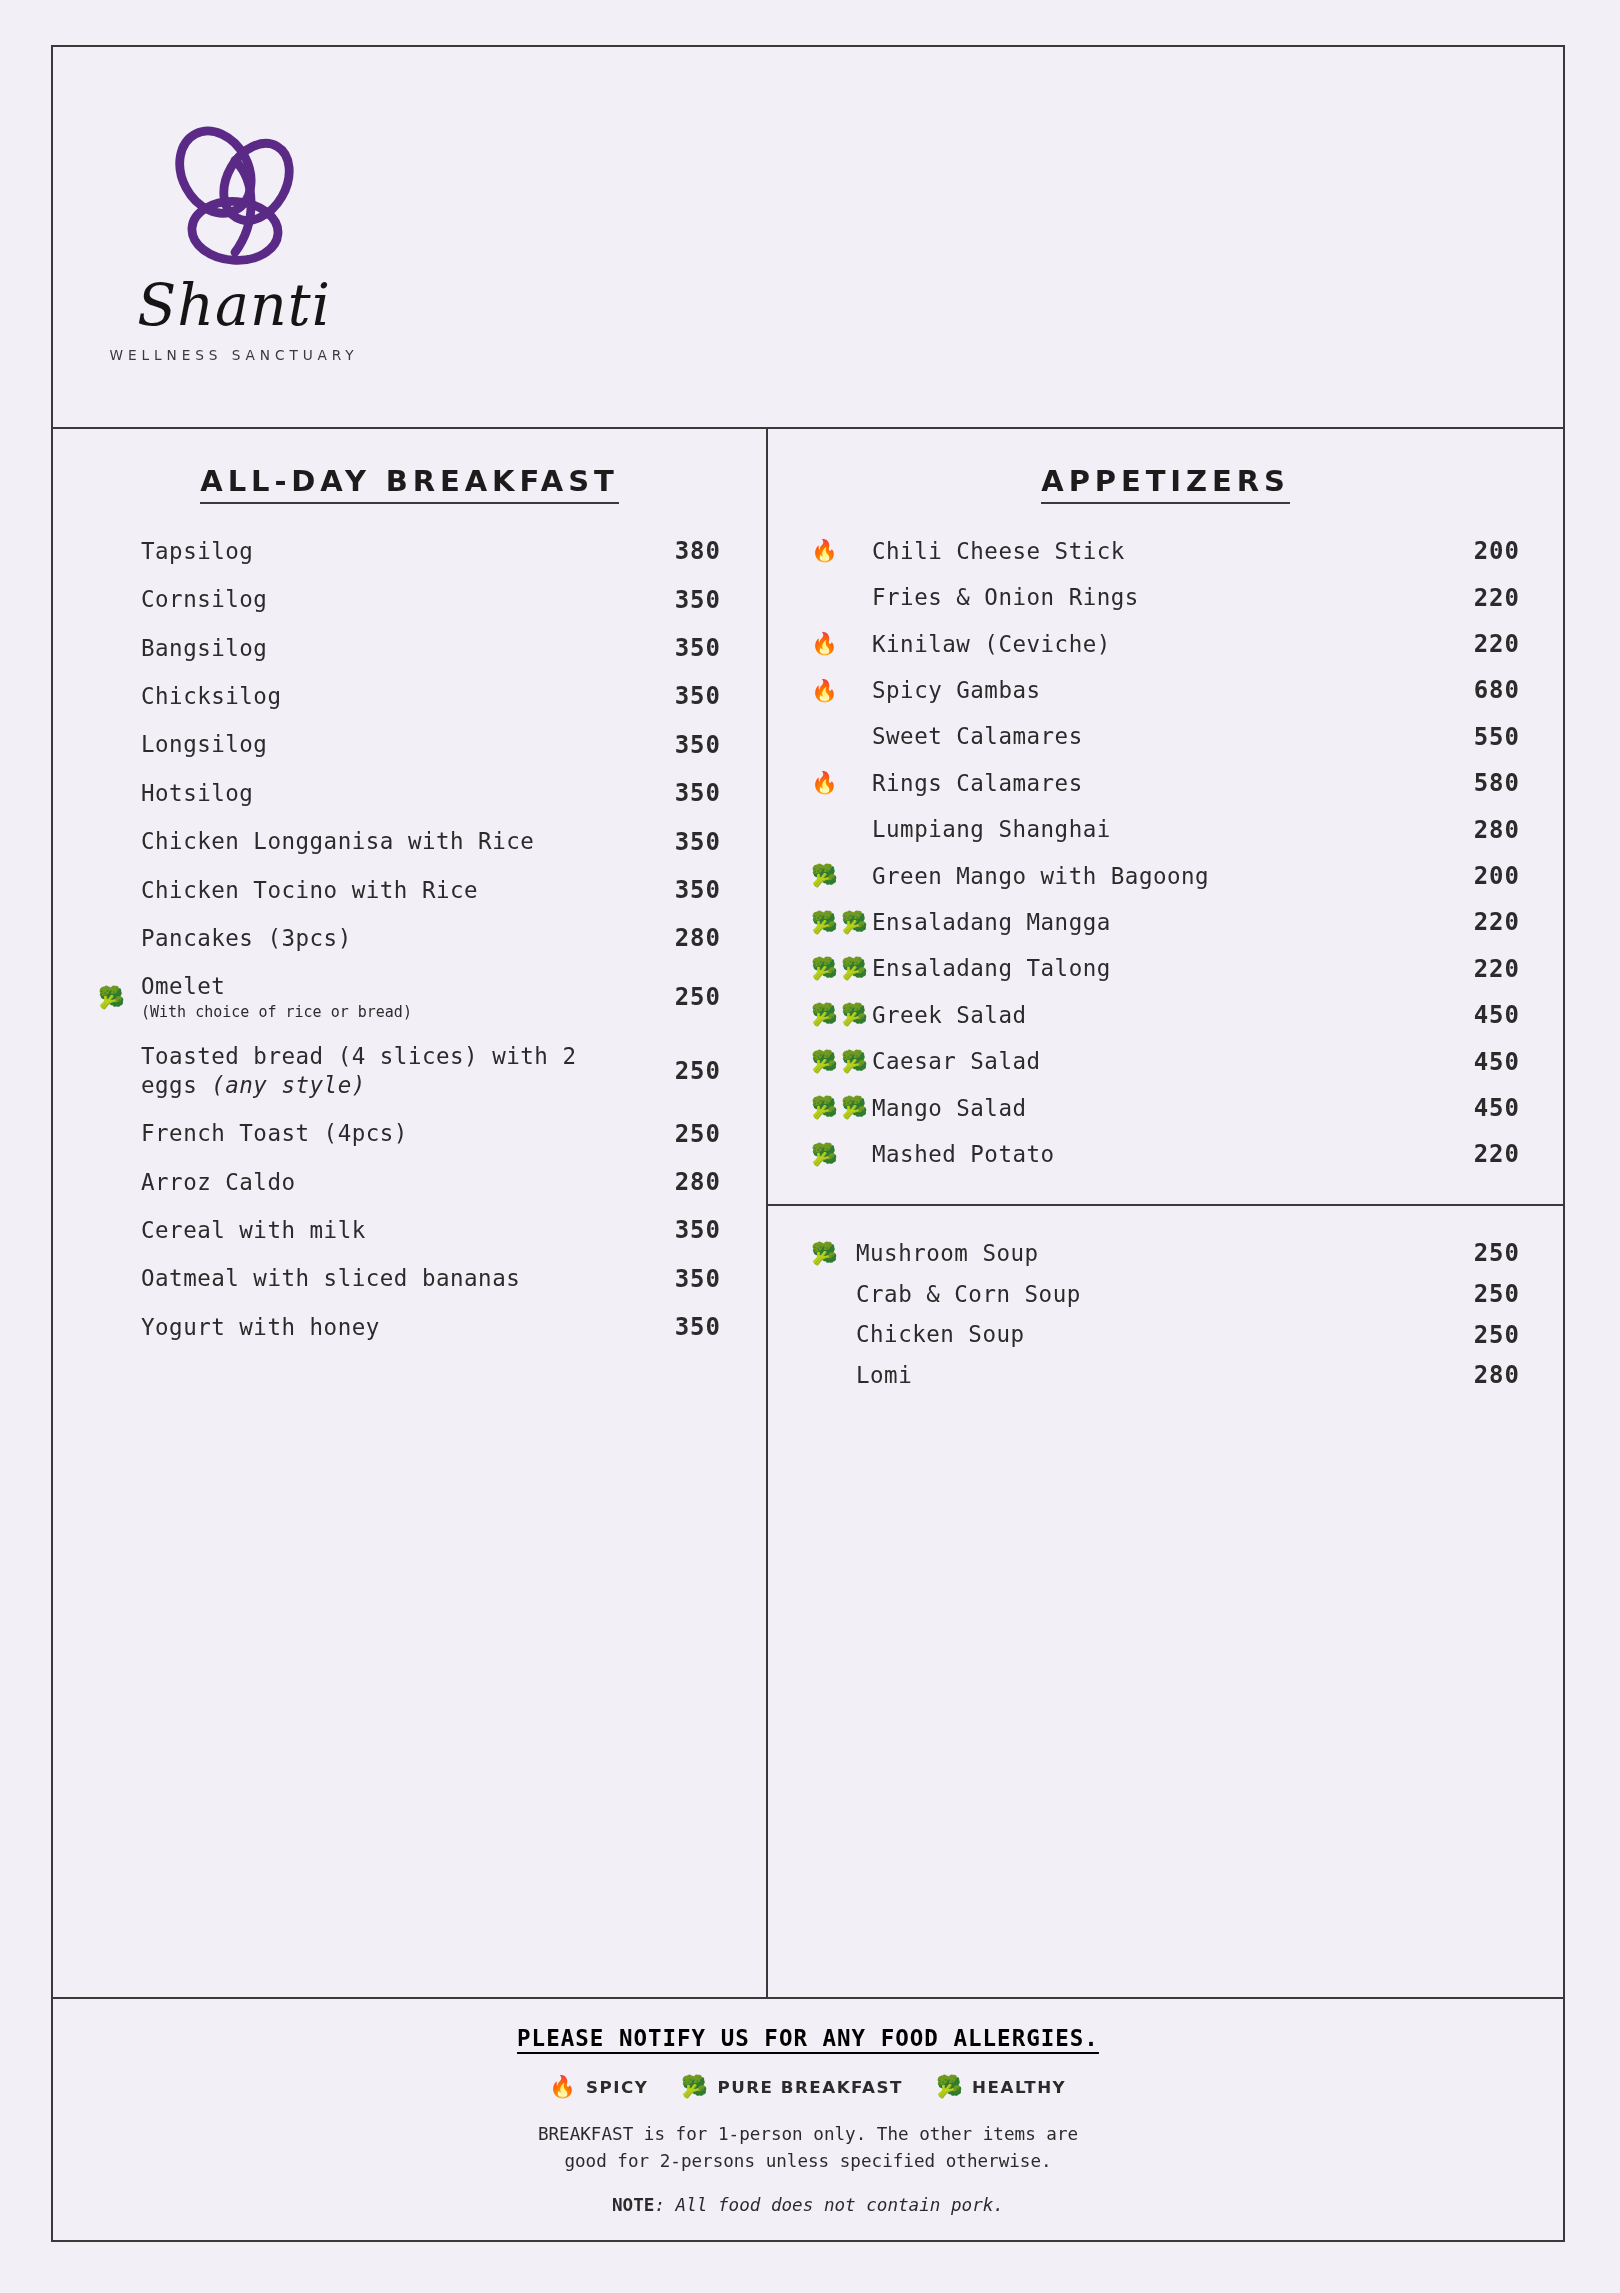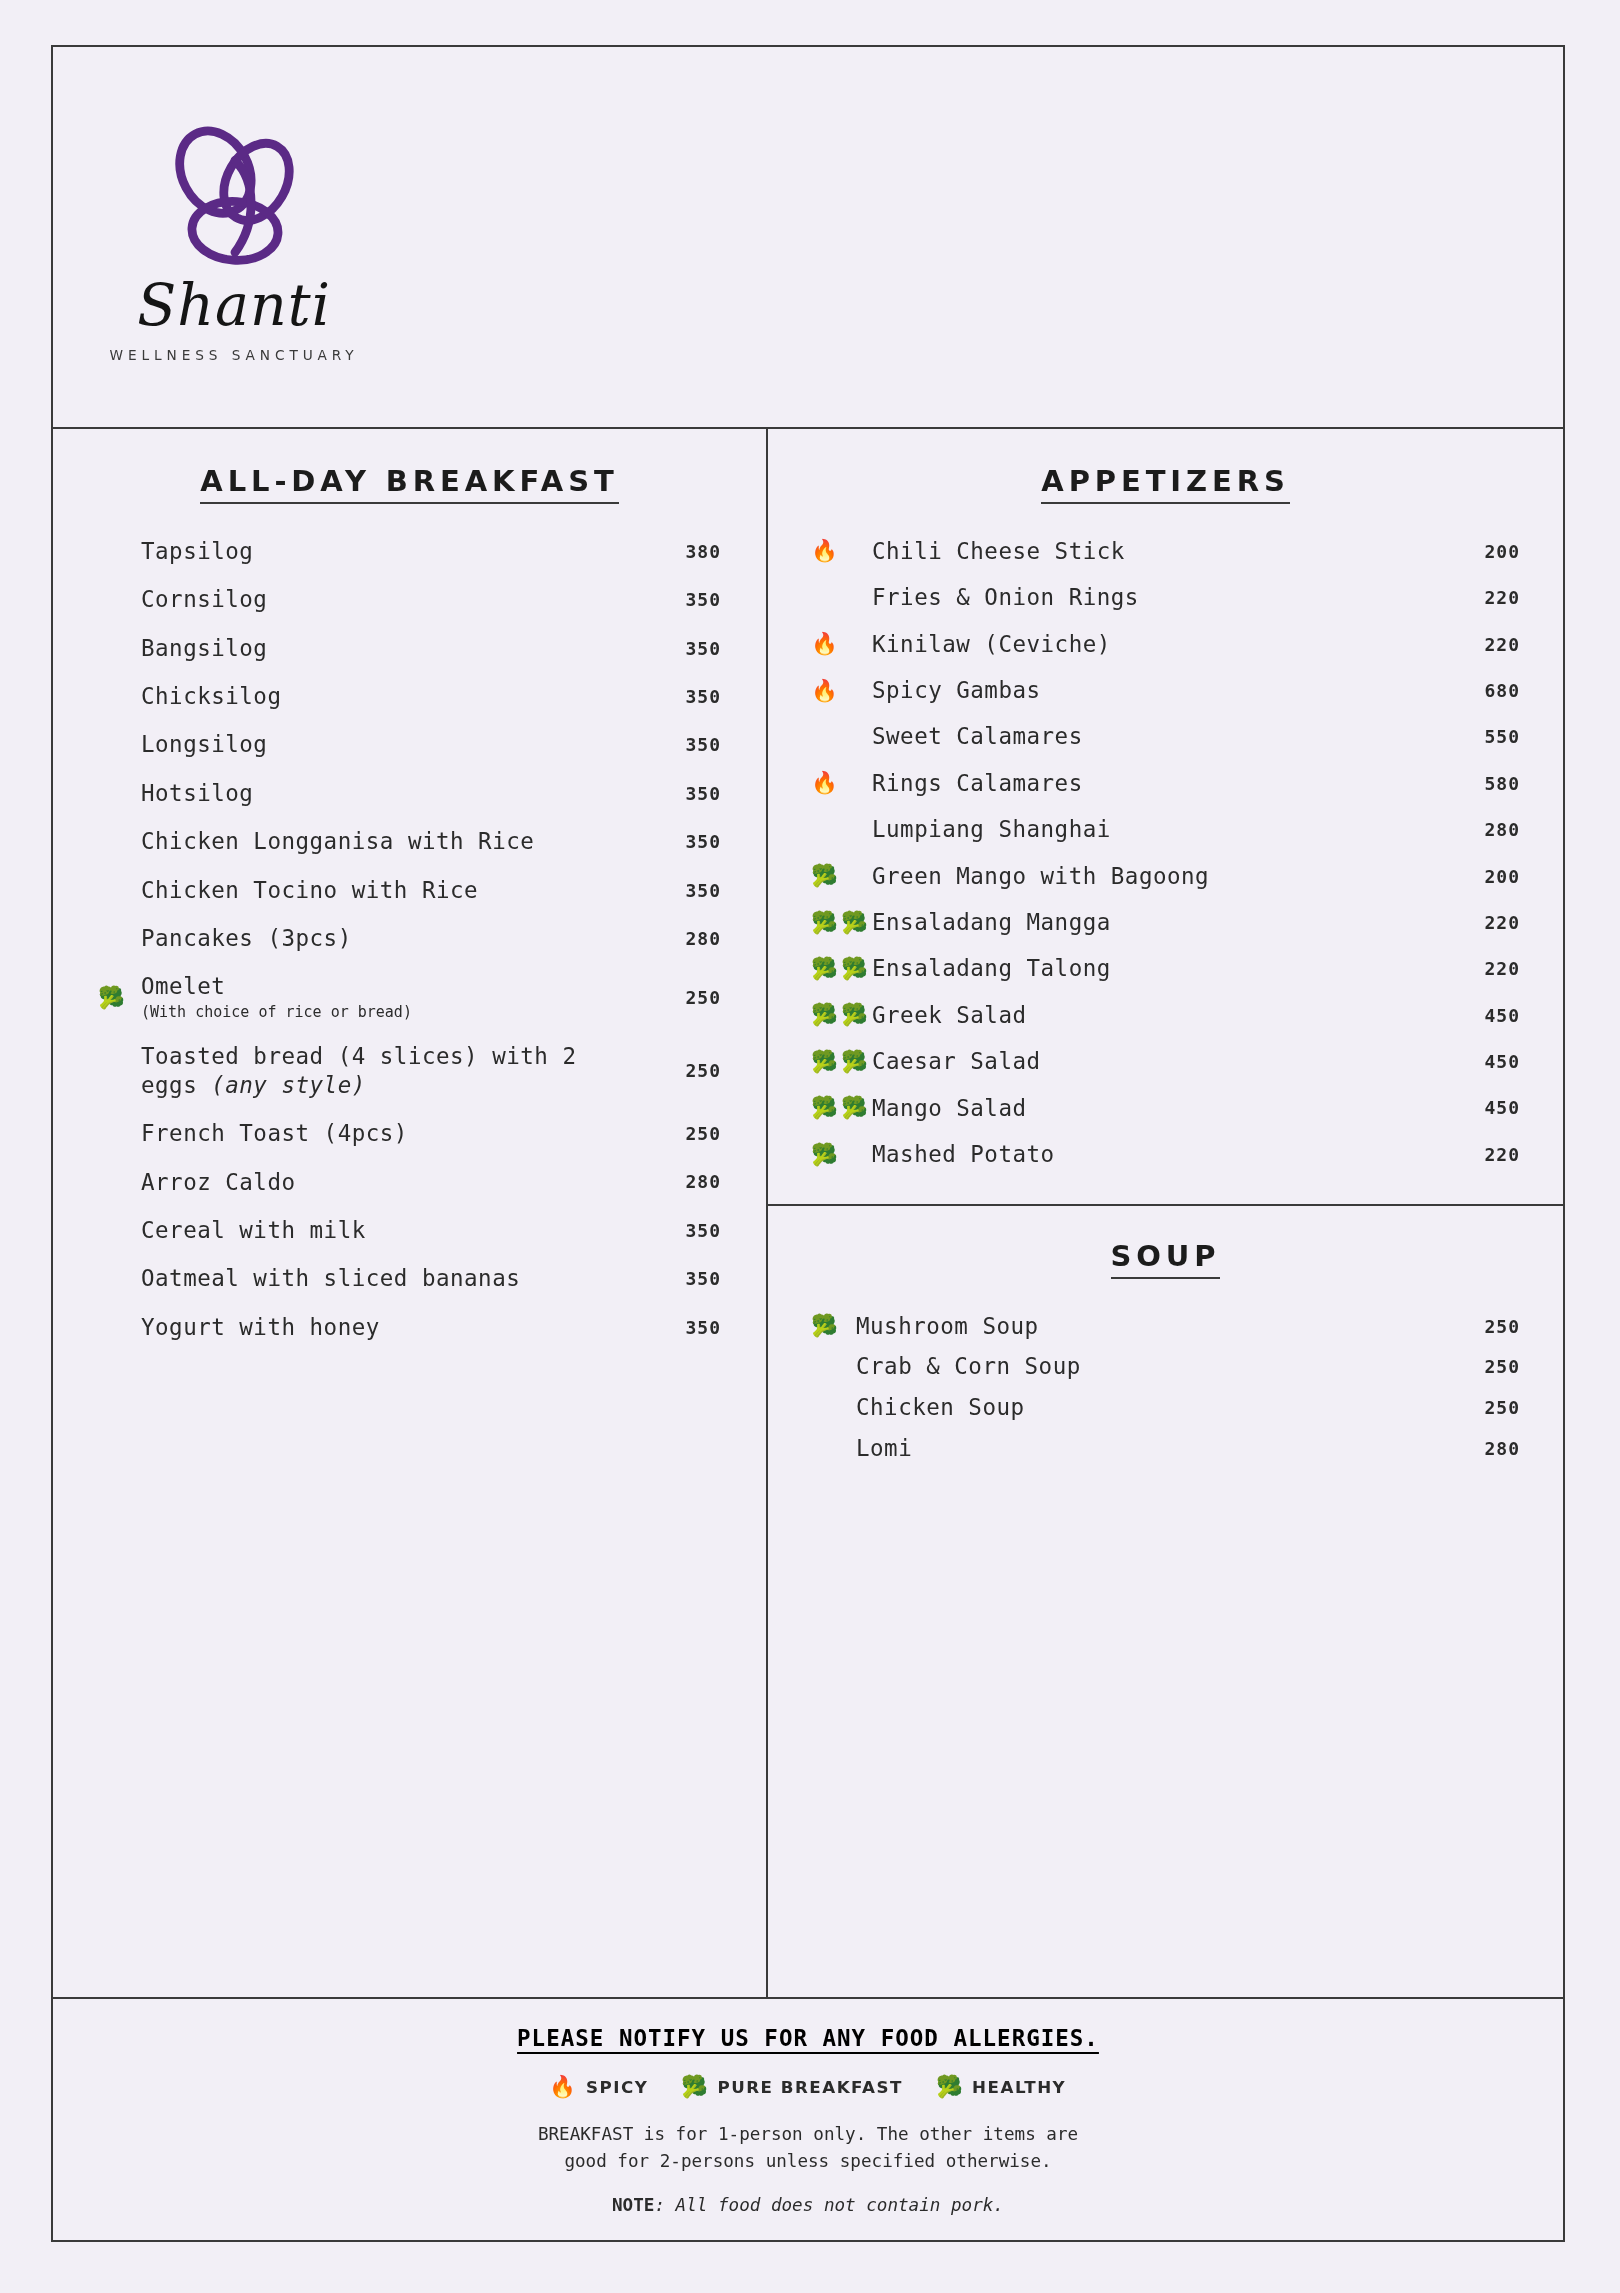--- a/index.html
+++ b/index.html
@@ -159,21 +159,21 @@
   }
   .name .sub {
     display: block;
     font-size: 15px;
     letter-spacing: 0;
     margin-top: 2px;
   }
   .name i { font-style: italic; }
   .price {
     font-weight: bold;
-    font-size: 18px;
+    font-size: 24px;
     letter-spacing: 1px;
     width: 65px;
     text-align: right;
     flex: none;
   }
 
   
   .col-left .item { margin-bottom: 19.6px; }
   .col-left .icons { width: 43px; }
   .col-left .name { padding-left: 0; }
@@ -432,23 +432,20 @@
             <div class="item">
               <div class="icons">
                 <span>🥦</span>
               </div>
               <div class="name">Mashed Potato</div>
               <div class="price">220</div>
             </div>
           </div>
       </div>
       <div class="panel soup">
-        <div class="title-wrap">
-          <div class="section-title">SOUP</div>
-        </div>
         <div id="soup-list">
             <div class="item">
               <div class="icons narrow">
                 <span>🥦</span>
               </div>
               <div class="name">Mushroom Soup</div>
               <div class="price">250</div>
             </div>
             <div class="item">
               <div class="icons narrow"></div>

